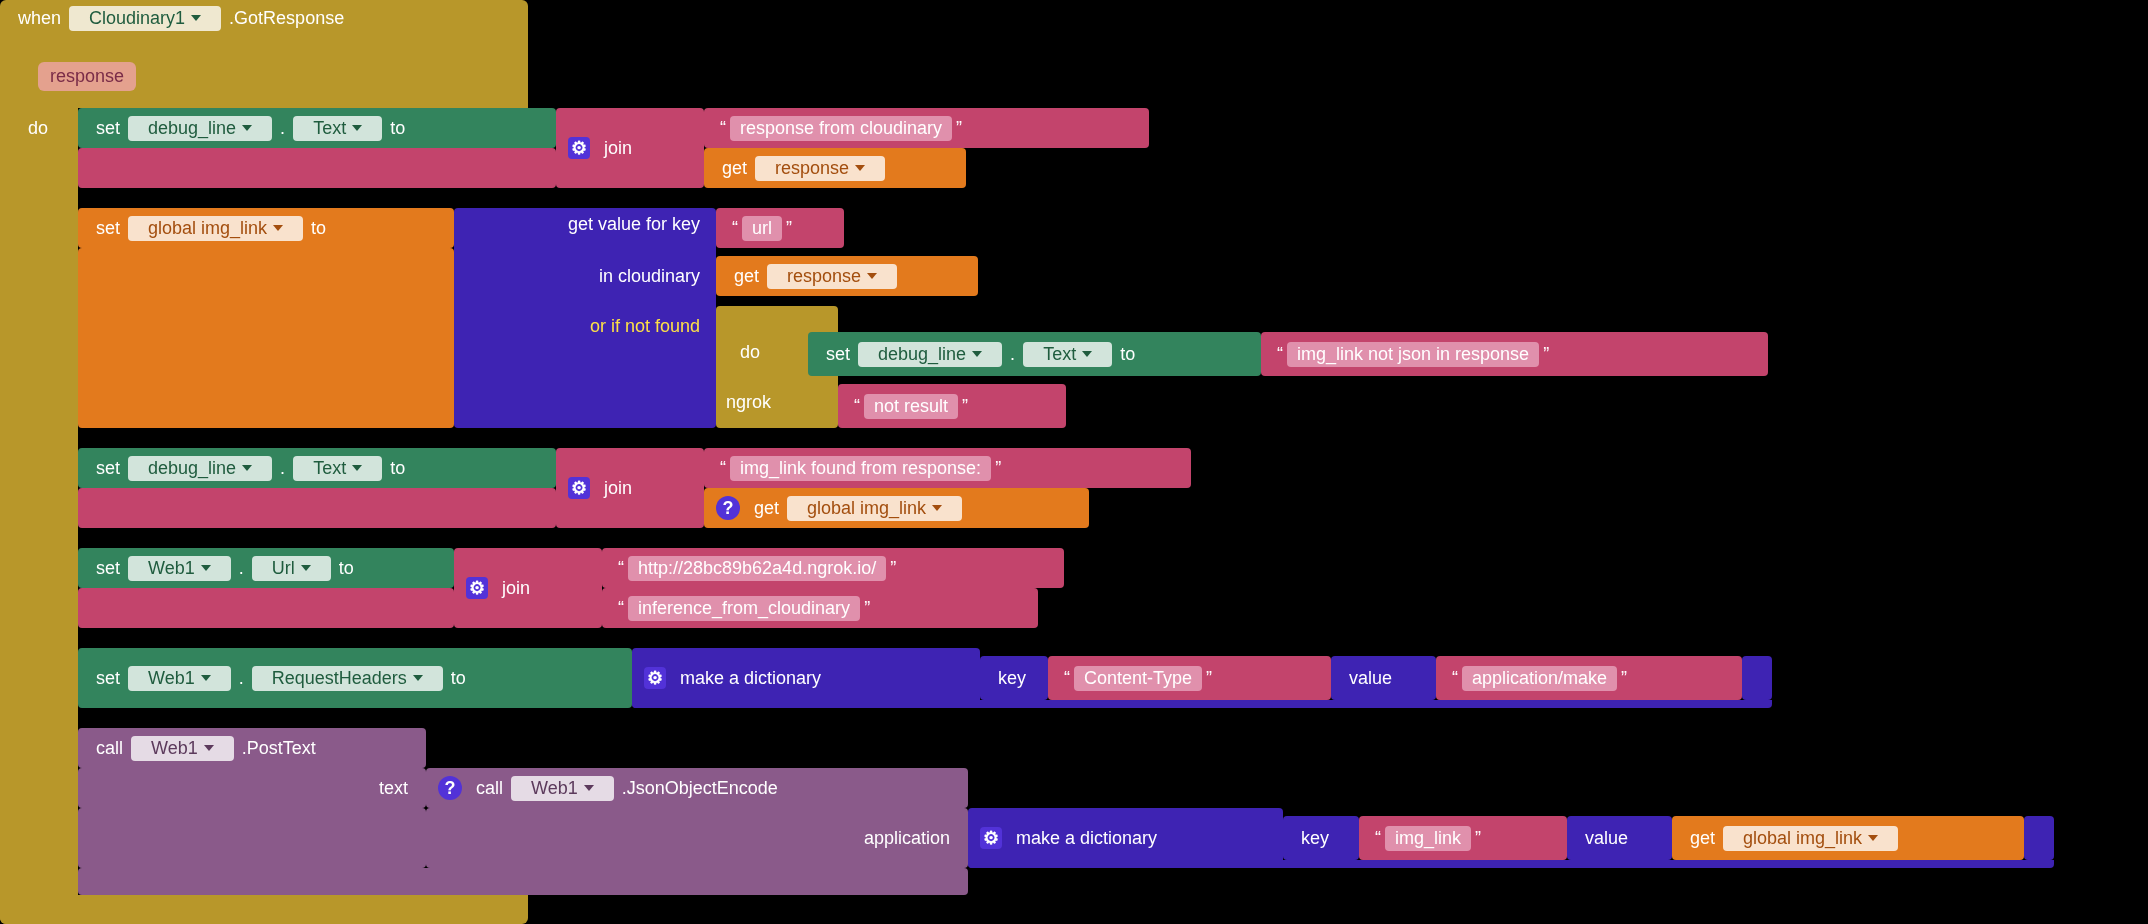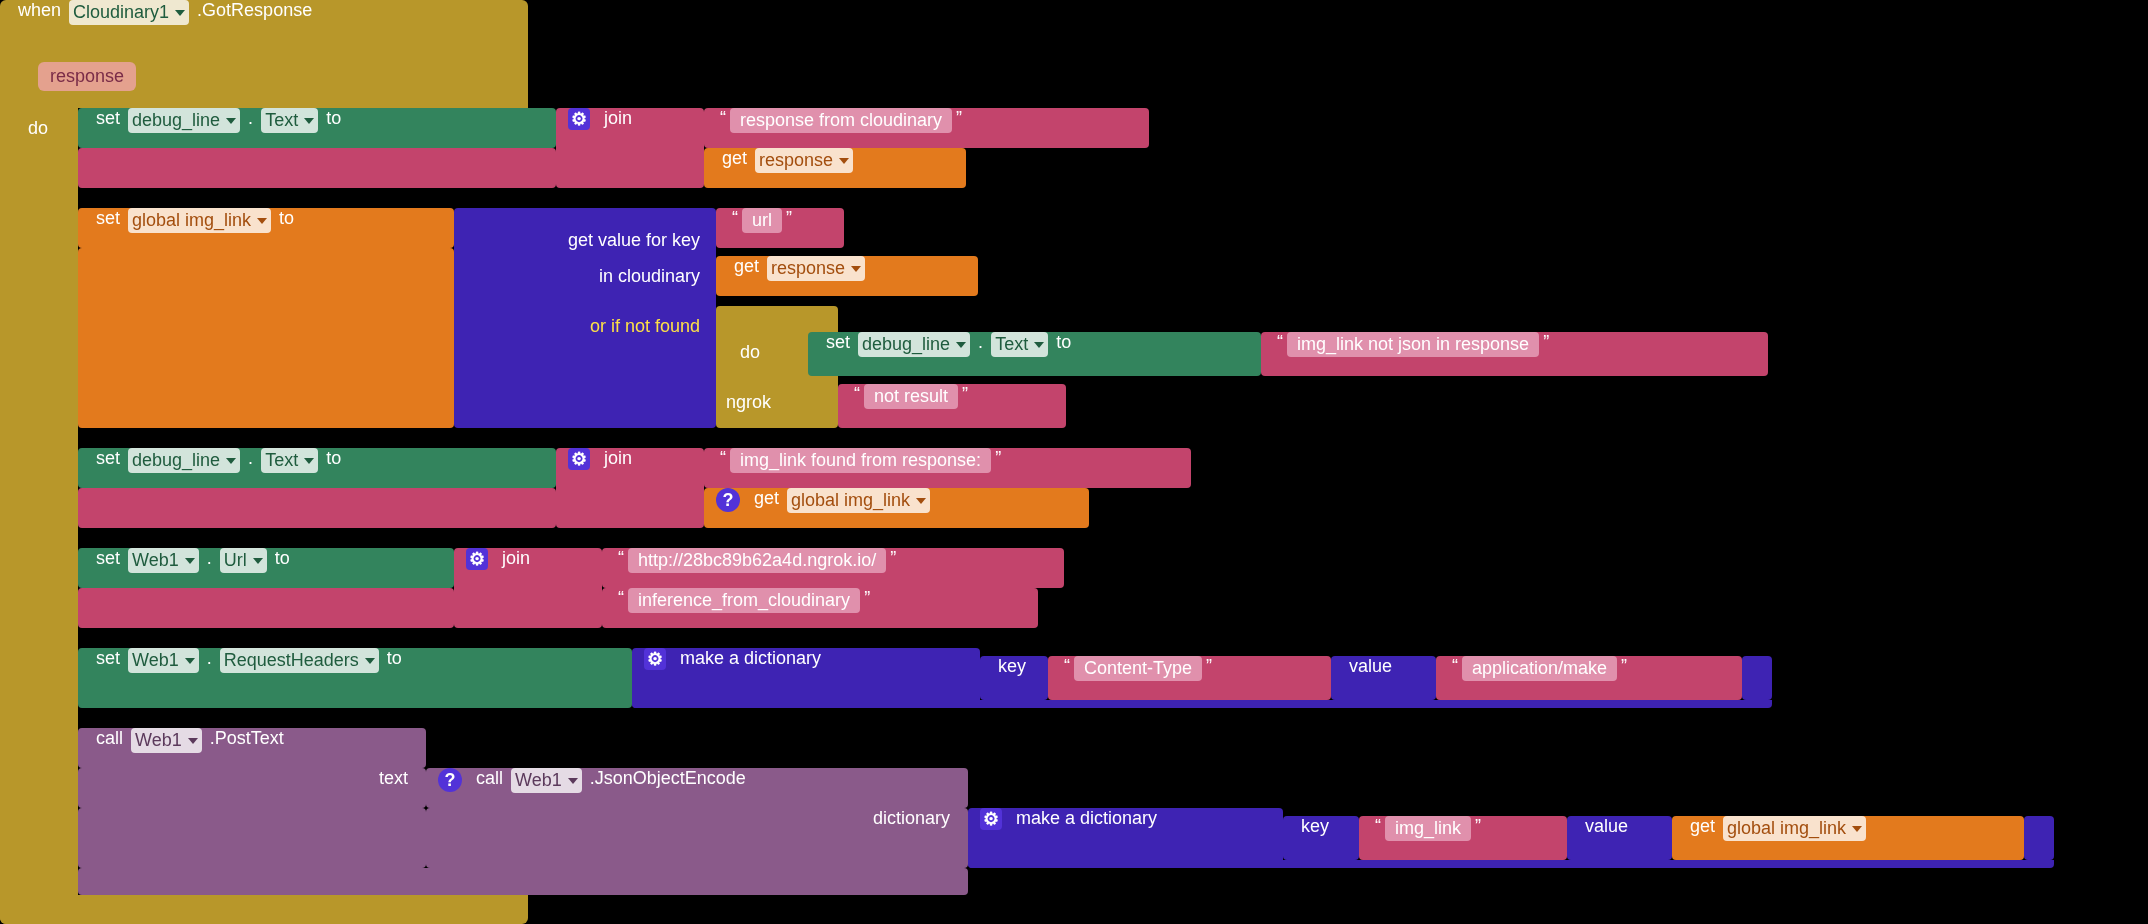--- a/index.html
+++ b/index.html
@@ -12,39 +12,39 @@
     width: 2148px;
   }
   .stage {
     position: relative;
     width: 2148px;
     height: 924px;
   }
   .blk {
     position: absolute;
     display: flex;
-    align-items: flex-start;
+    align-items: center;
     padding: 0 12px;
     box-sizing: border-box;
     border-radius: 4px;
     white-space: nowrap;
   }
   
   .olive  { background:#b8972a; color:#fff; } 
   .green  { background:#33845d; color:#fff; }
   .orange { background:#e37a1d; color:#fff; }
   .magenta{ background:#c3446c; color:#fff; }
   .indigo { background:#3e23b3; color:#fff; }
   .purple { background:#8a5a8a; color:#fff; }
 
   .dd {
     background: rgba(255,255,255,.78);
     color:#7a2c48;
     border-radius:4px;
-    padding: 2px 4px;
+    padding: 2px 20px;
     display:inline-flex; align-items:center;
     margin: 0 2px;
   }
   .dd .tri { display:inline-block; margin-left:6px; width:0;height:0;border-left:5px solid transparent;border-right:5px solid transparent;border-top:6px solid #7a2c48;}
   .dd.green-dd { color:#1f5c3e; }
   .dd.green-dd .tri{ border-top-color:#1f5c3e; }
   .dd.orange-dd { color:#a34e0e; }
   .dd.orange-dd .tri{ border-top-color:#a34e0e; }
   .dd.purple-dd { color:#5c3a5c; }
   .dd.purple-dd .tri{ border-top-color:#5c3a5c; }
@@ -122,21 +122,21 @@
     <span class="dd orange-dd">
         <span>global img_link</span>
         <span class="tri"></span>
       </span>
     <span class="lbl">to</span>
   </div>
   <div class="blk orange" style="left:78px;top:248px;width:376px;height:180px;"></div>
 
   <div class="blk indigo" style="left:454px;top:208px;width:262px;height:220px;flex-direction:column;align-items:flex-end;justify-content:space-around;">
   </div>
-  <div style="position:absolute;left:470px;top:230px;width:230px;text-align:right;color:#fff;">get value for key</div>
+  <div style="position:absolute;left:470px;top:214px;width:230px;text-align:right;color:#fff;">get value for key</div>
   <div style="position:absolute;left:470px;top:266px;width:230px;text-align:right;color:#fff;">in cloudinary</div>
   <div style="position:absolute;left:470px;top:316px;width:230px;text-align:right;color:#fde047;">or if not found</div>
 
   <div class="blk magenta" style="left:716px;top:208px;width:128px;height:40px;">
     <span class="quote">“</span>
       <span class="txtlit">url</span>
       <span class="quote">”</span>
   </div>
   <div class="blk orange" style="left:716px;top:256px;width:262px;height:40px;">
     <span class="lbl">get</span>
@@ -290,21 +290,21 @@
     <span class="lbl">call</span>
     <span class="dd purple-dd">
         <span>Web1</span>
         <span class="tri"></span>
       </span>
     <span class="lbl">.JsonObjectEncode</span>
   </div>
 
   <div class="blk purple" style="left:78px;top:808px;width:348px;height:60px;"></div>
   <div class="blk purple" style="left:426px;top:808px;width:542px;height:60px;justify-content:flex-end;">
-    <span class="lbl">dictionary</span>
+    <span class="lbl">application</span>
   </div>
 
   <div class="blk indigo" style="left:968px;top:808px;width:315px;height:60px;">
     <span class="gear">⚙</span>
     <span class="lbl">make a dictionary</span>
   </div>
   <div class="blk indigo" style="left:1283px;top:816px;width:76px;height:44px;">
     <span class="lbl">key</span>
   </div>
   <div class="blk magenta" style="left:1359px;top:816px;width:208px;height:44px;">

